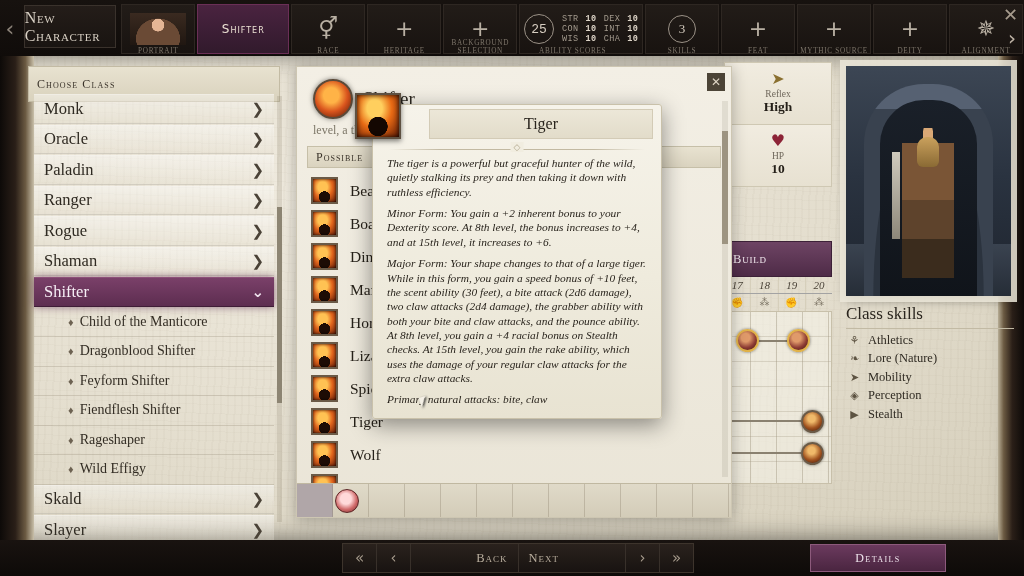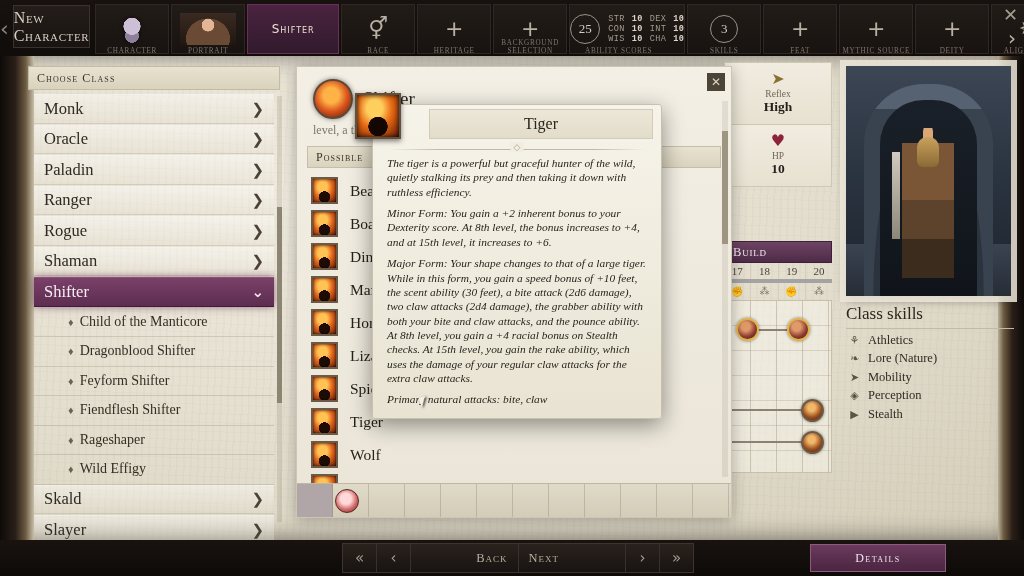--- a/index.html
+++ b/index.html
@@ -85,38 +85,38 @@
       radial-gradient(ellipse at 50% 80%, #6a4a35 0 55%, transparent 56%),
       linear-gradient(180deg,#3a2a20,#201711);
   }
   .abil {
     width:150px; margin:4px 1px 2px; border:1px solid #2e2722;
     background: linear-gradient(180deg,#221c18,#181310);
     display:flex; align-items:center; justify-content:center; gap:8px; position:relative;
   }
   .abil .pts {
     width:30px;height:30px;border:1.3px solid #9a9186;border-radius:50%;
-    display:flex;align-items:center;justify-content:center;color:#d6cdc0;font-size:13px;
+    display:flex;align-items:center;justify-content:center;color:#d6cdc0;font-size:13px;font-family:Liberation Mono, monospace;
   }
   .abil-grid{ display:grid; grid-template-columns:auto auto auto auto; gap:0px 7px;font-family:Liberation Mono, monospace; }
   .abil-grid span{ font-size:8.5px; color:#a39a8d; letter-spacing:.4px; }
   .abil-grid .v{ color:#ded5c8; font-weight:bold; }
   .abil .cap{ position:absolute; bottom:-2px; left:0; right:17px; text-align:center;
               font-size:7.2px; letter-spacing:.7px; color:#7d756a; text-transform:uppercase;}
   .tb-close{ position:absolute; right:6px; top:4px; color:#a59a8c; font-size:18px;
              font-family:"DejaVu Sans",sans-serif; }
   .tb-next{ position:absolute; right:8px; top:26px; color:#bdb2a4; font-size:20px;
             font-family:"DejaVu Sans",sans-serif; }
 
   
   .class-panel {
     position:absolute; left:28px; top:66px; width:252px; bottom:50px; z-index: 10;
   }
   .cp-header {
-    height:24px; background: linear-gradient(180deg,#e8e2d0,#d9d2bd);
+    height:36px; background: linear-gradient(180deg,#e8e2d0,#d9d2bd);
     border:1px solid #c3bba4; display:flex; align-items:center; padding-left:8px;
     color:#3a332a; font-size:12px; font-variant:small-caps; letter-spacing:1.1px;
   }
   .cp-list { position:absolute; top:28px; left:0; right:0; bottom:0; }
   .cls-row {
     position:relative; height:29.5px; margin:0 6px 1px 6px;
     background: linear-gradient(180deg, rgba(255,255,255,.42), rgba(228,222,206,.30));
     border-top:1px solid rgba(255,255,255,.55);
     border-bottom:1px solid rgba(150,140,118,.35);
     display:flex; align-items:center; padding:0 10px;
@@ -251,25 +251,25 @@
   .stat-box{
     background: linear-gradient(180deg,#f1ece0,#e7e1d1); border:1px solid #cfc8b3;
     padding:8px 0 9px; text-align:center;
   }
   .stat-box + .stat-box{ border-top:none; }
   .stat-ic{ font-size:16px; line-height:1; color:#8a7030; font-family:"DejaVu Sans",sans-serif;}
   .stat-ic.hp{ color:#8c2336; }
   .stat-nm{ font-size:9.5px; color:#6e665a; margin-top:2px; }
   .stat-v{ font-size:13.5px; color:#241f18; font-weight:bold; }
   .build-hdr{
-    margin-top:54px; height:22px; background: linear-gradient(180deg,#6e4464,#4e2b47);
+    margin-top:54px; height:36px; background: linear-gradient(180deg,#6e4464,#4e2b47);
     border:1px solid #3d2138; display:flex; align-items:center; padding-left:8px;
     color:#f2e9ef; font-size:12.5px; font-variant:small-caps; letter-spacing:.8px;
   }
-  .lvl-row{ display:flex; border-bottom:4px solid #a3a3a3; }
+  .lvl-row{ display:flex; border-bottom:1px solid #a3a3a3;font-style:italic; }
   .lvl-row .c{ flex:1; text-align:center; font-size:11px; color:#4a4338; padding:2px 0;
                border-right:1px solid #d6cfbb; }
   .lvl-row .c:last-child{border-right:none;}
   .icon-row{ display:flex; border-bottom:1px solid #c8c0aa; }
   .icon-row .c{ flex:1; text-align:center; padding:3px 0; font-size:10px; color:#7d7566;
                 border-right:1px solid #d6cfbb; font-family:"DejaVu Sans",sans-serif;}
   .icon-row .c:last-child{border-right:none;}
   .grid-area{ position:relative; height:172px;
     background:
       repeating-linear-gradient(90deg, transparent 0 25px, rgba(160,150,128,.45) 25px 26px),
@@ -373,24 +373,20 @@
   <div class="bg-dark"></div>
   <div class="book-page"></div>
   <div class="book-edge-left"></div>
   <div class="book-edge-right"></div>
 
   <div class="topbar">
     <div class="tb-arrow">‹</div>
 
     <div class="tb-title">New Character</div>
 
-    <div class="tb-step">
-      <div class="crest"></div>
-      <div class="cap">Character</div>
-    </div>
 
     <div class="tb-step thumb">
       <div class="portrait-thumb"></div>
       <div class="cap">Portrait</div>
     </div>
 
     <div class="tb-step sel shifter">
       <div class="glyph">Shifter</div>
     </div>
 

